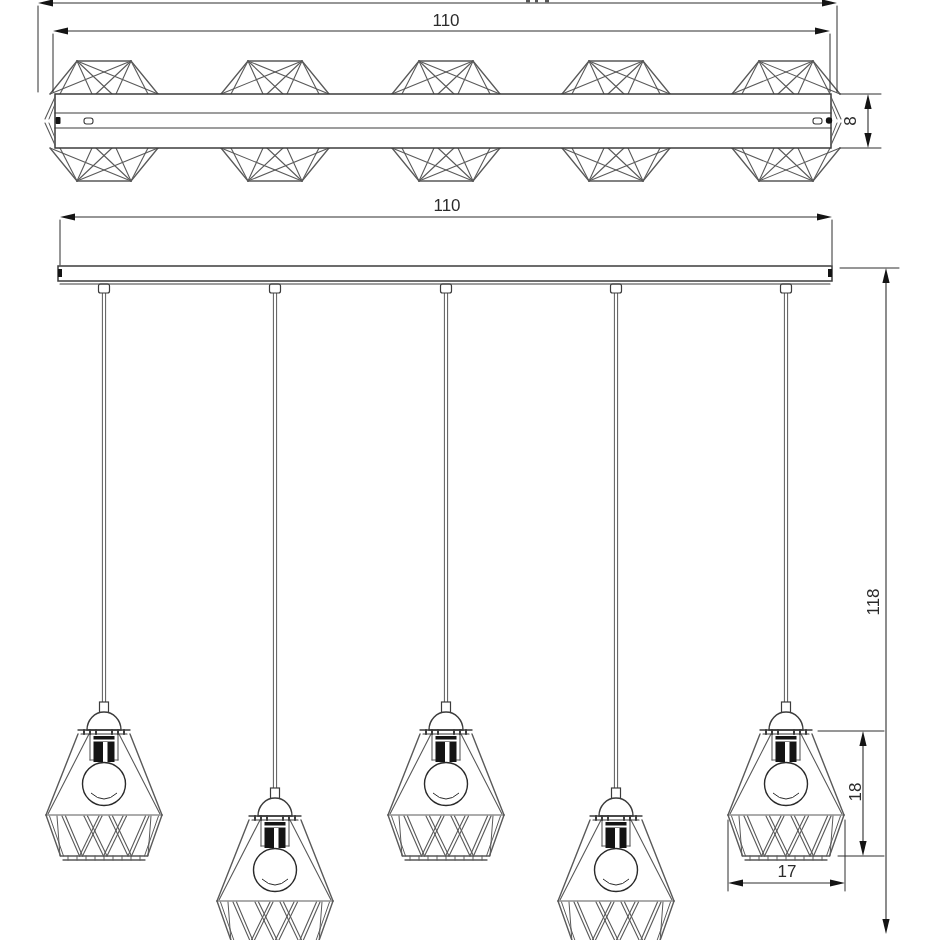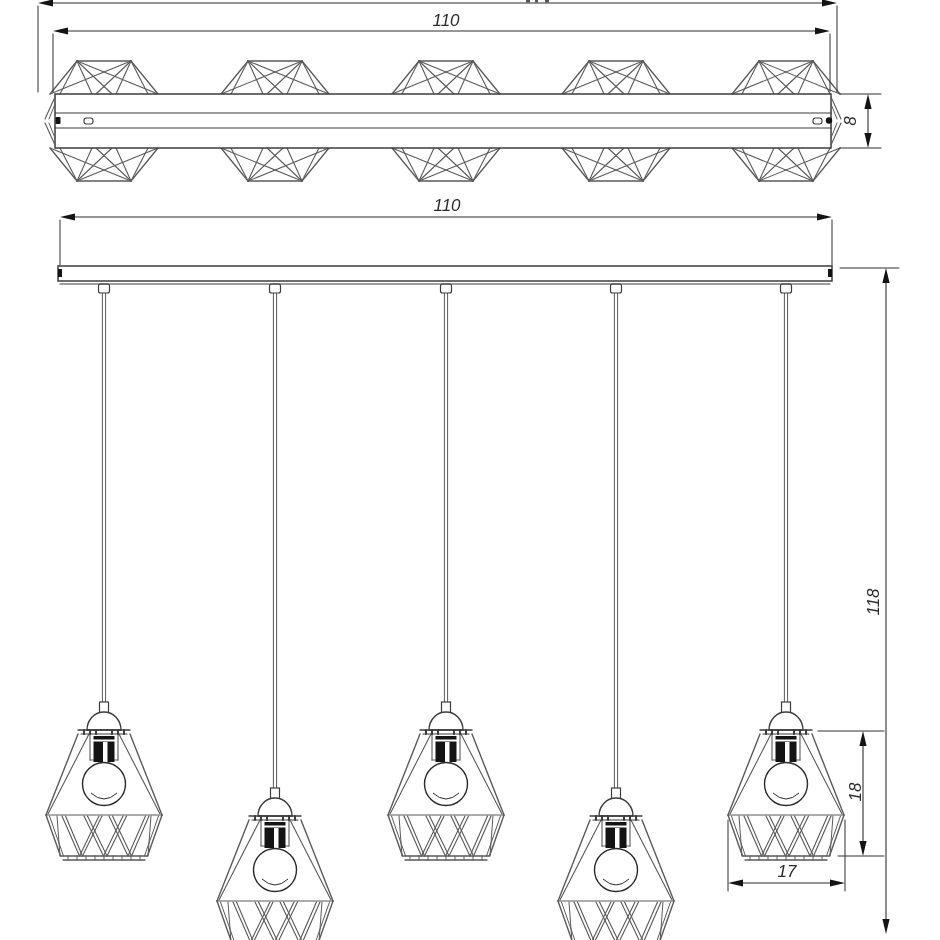--- a/index.html
+++ b/index.html
@@ -1,16 +1,16 @@
 <!DOCTYPE html>
 <html><head>
 <meta charset="utf-8">
 <style>
   html,body{margin:0;padding:0;background:#ffffff;}
-  .stage{width:940px;height:940px;position:relative;background:#fff;overflow:hidden;font-style:italic;}
+  .stage{width:940px;height:940px;position:relative;background:#fff;overflow:hidden;}
   svg{display:block;}
   text{font-family:"Liberation Sans","DejaVu Sans",sans-serif;font-size:17px;fill:#2b2b2b;}
 </style>
 </head>
 <body>
 
 <div class="stage">
 <svg id="dwg" width="940" height="940" viewBox="0 0 940 940">
 
   <g id="gTop">

